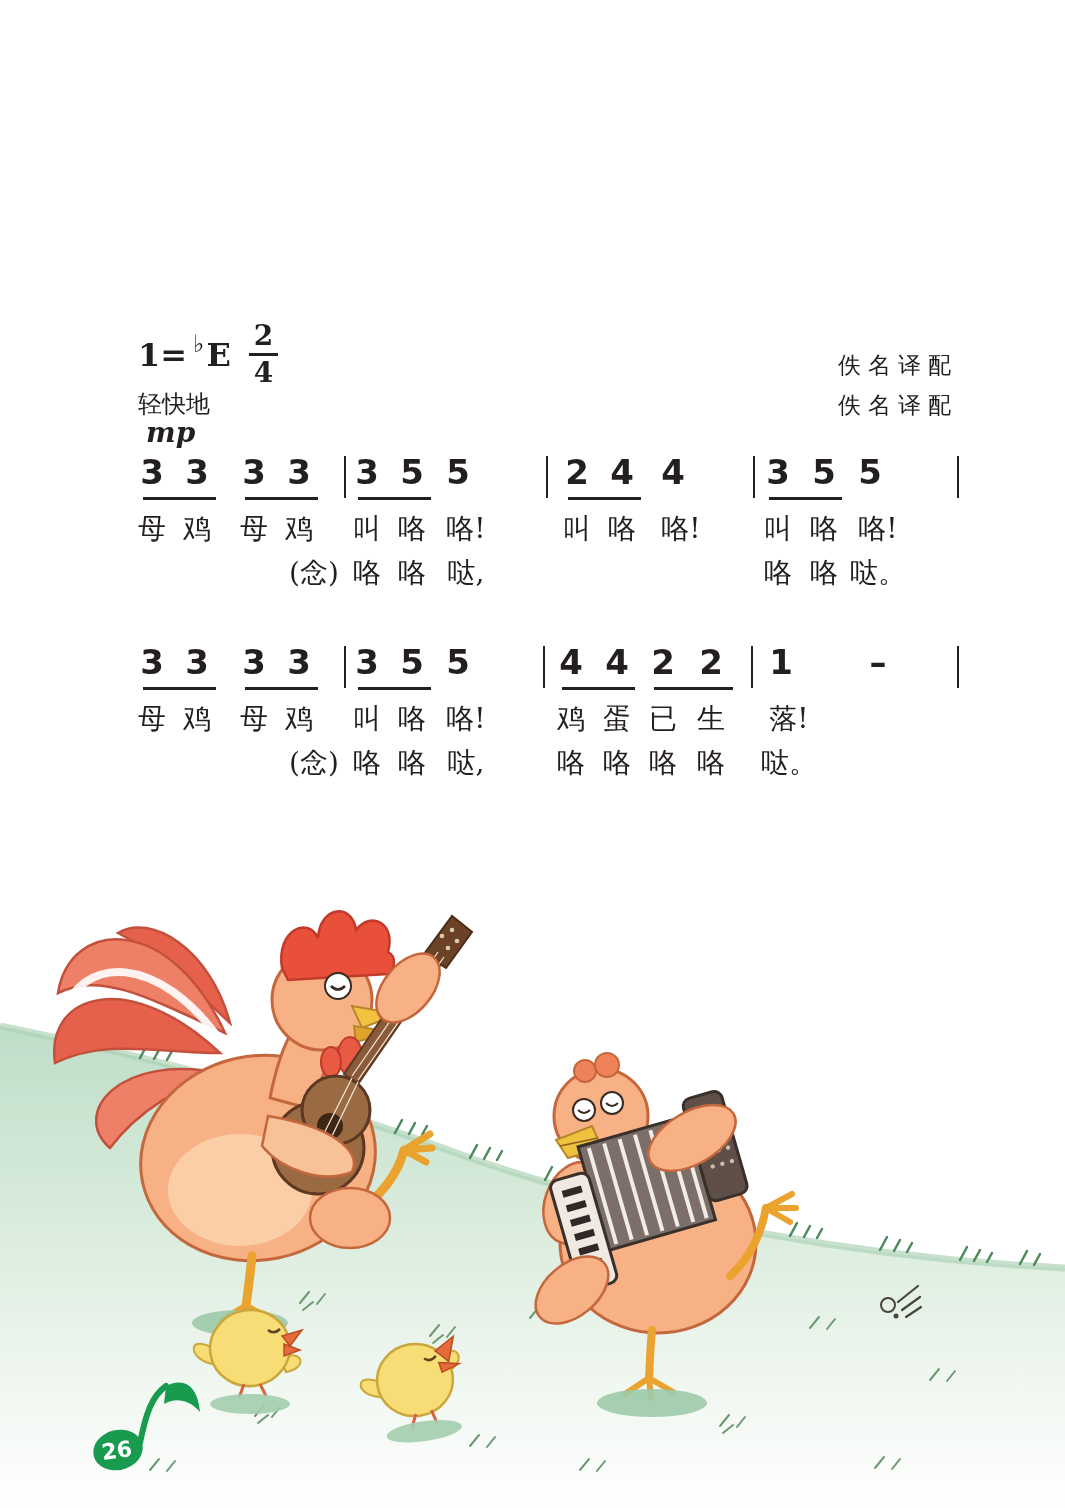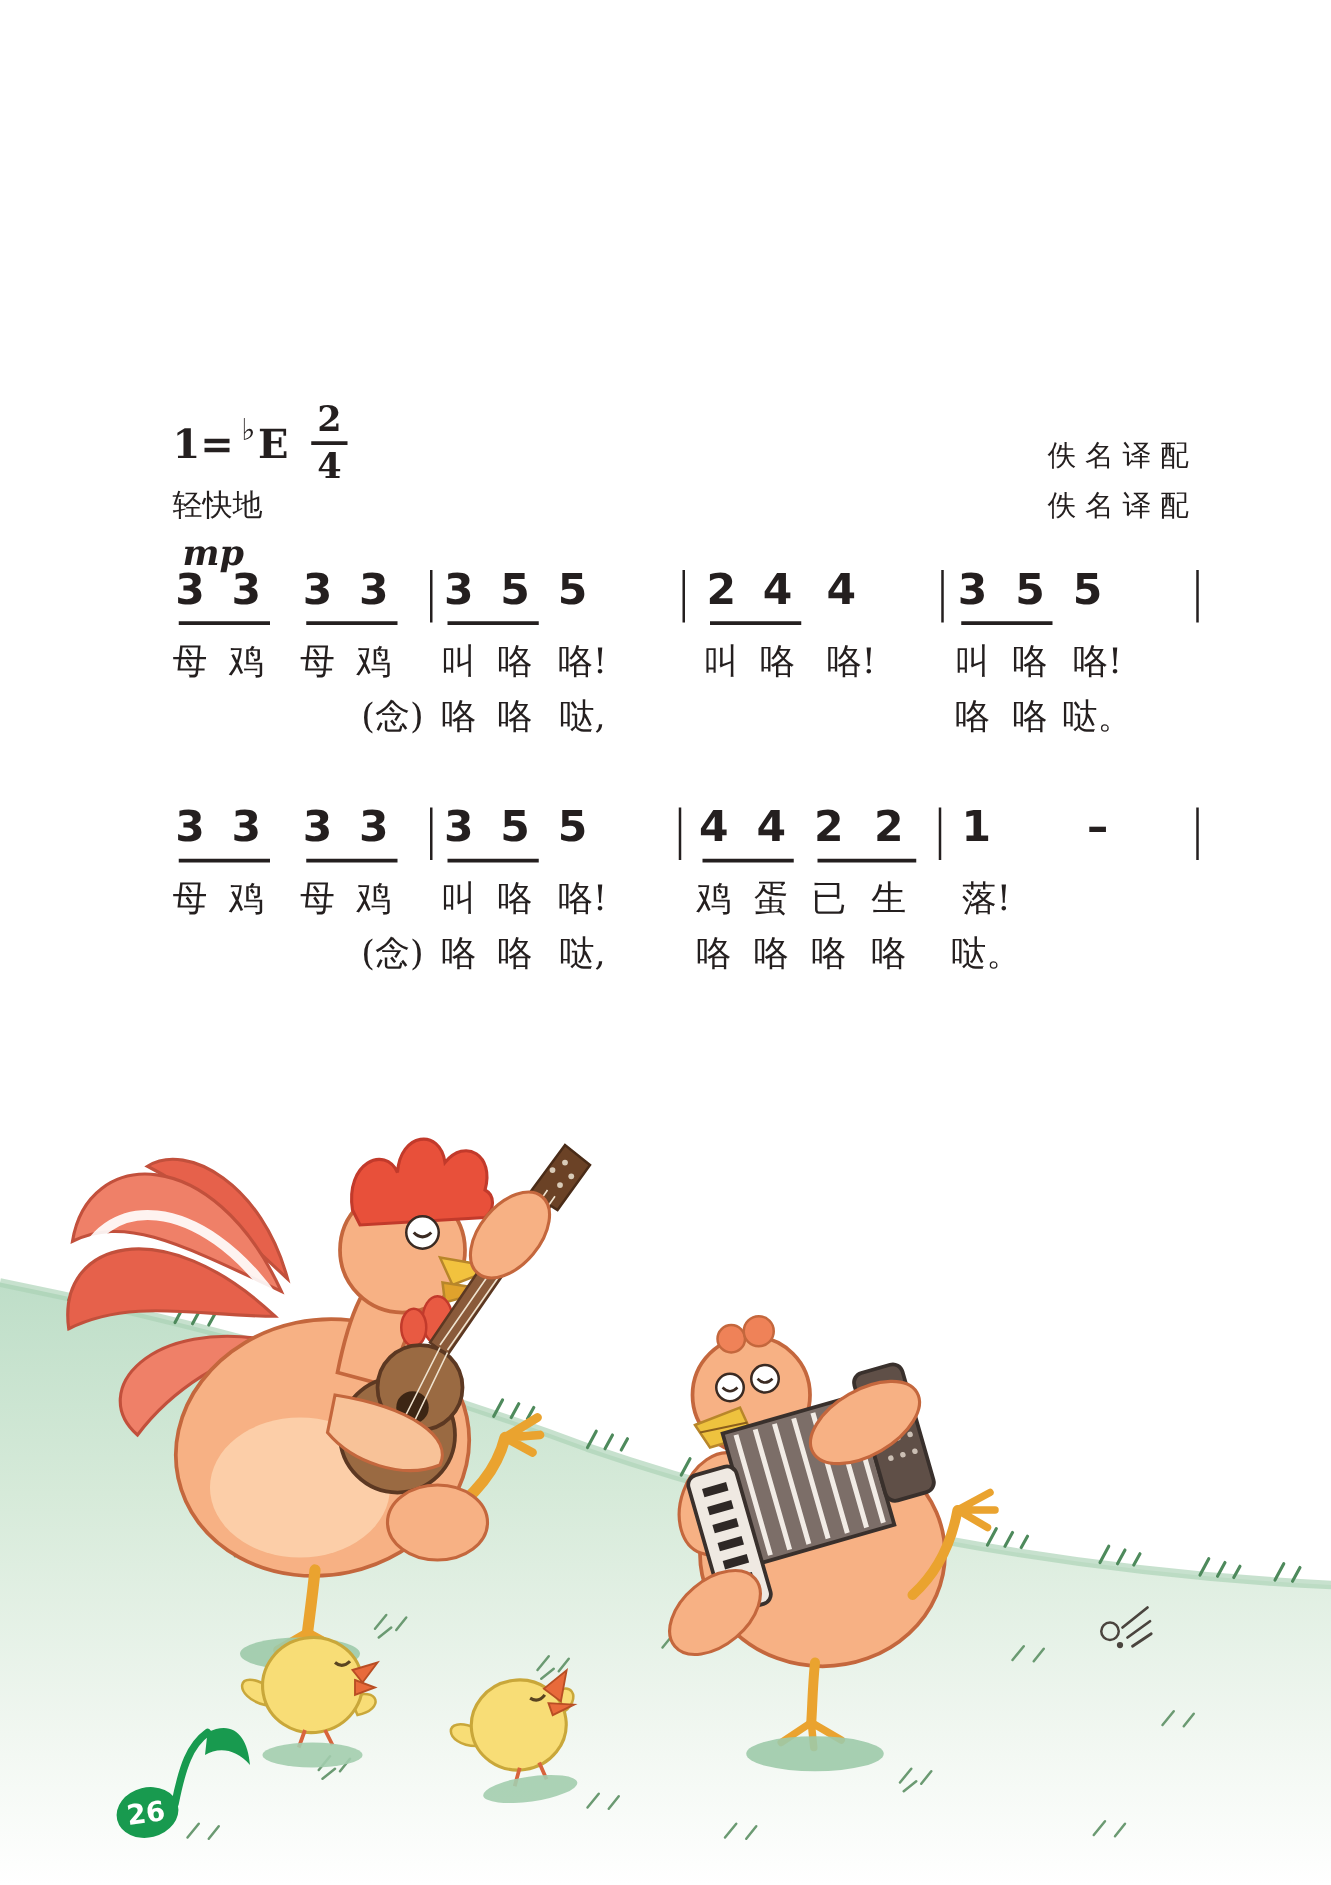--- a/index.html
+++ b/index.html
@@ -15,21 +15,21 @@
   
   .keysig{position:absolute;left:138px;top:322px;font-size:32px;font-weight:700;}
   .keysig .flat{font-size:24px;vertical-align:14px;margin-left:6px;}
   .keysig .keyletter{font-size:32px;margin-left:2px;}
   .timesig{display:inline-block;text-align:center;vertical-align:-16px;margin-left:18px;
            font-size:28px;font-weight:700;line-height:1;}
   .timesig .top{display:block;border-bottom:3px solid #241f1f;padding:0 5px 3px;}
   .timesig .bot{display:block;padding-top:3px;}
   .tempo{position:absolute;left:138px;top:388px;font-size:24px;font-family:Liberation Mono, monospace;}
   .credits{position:absolute;left:838px;top:345px;font-size:23px;line-height:1.75;letter-spacing:7px;}
-  .dynamic{position:absolute;left:146px;top:426px;font-size:28px;font-weight:900;font-style:italic;
+  .dynamic{position:absolute;left:146px;top:416px;font-size:28px;font-weight:900;font-style:italic;
            font-family:"DejaVu Serif","Liberation Serif",serif;}
 
   
   .score-line{position:absolute;left:0;width:100%;height:160px;}
   .score-line .note{position:absolute;top:0;transform:translateX(-50%);
         font-family:"DejaVu Sans","Liberation Sans",sans-serif;font-weight:700;font-size:34px;line-height:40px;}
   .score-line .note.dash{font-weight:900;}
   .score-line .bar{position:absolute;top:4px;width:2px;height:42px;background:#241f1f;transform:translateX(-50%);}
   .score-line .beam{position:absolute;top:45px;height:3px;background:#241f1f;}
   .score-line .lyric{position:absolute;top:58px;transform:translateX(-50%);font-size:28px;white-space:nowrap;}

